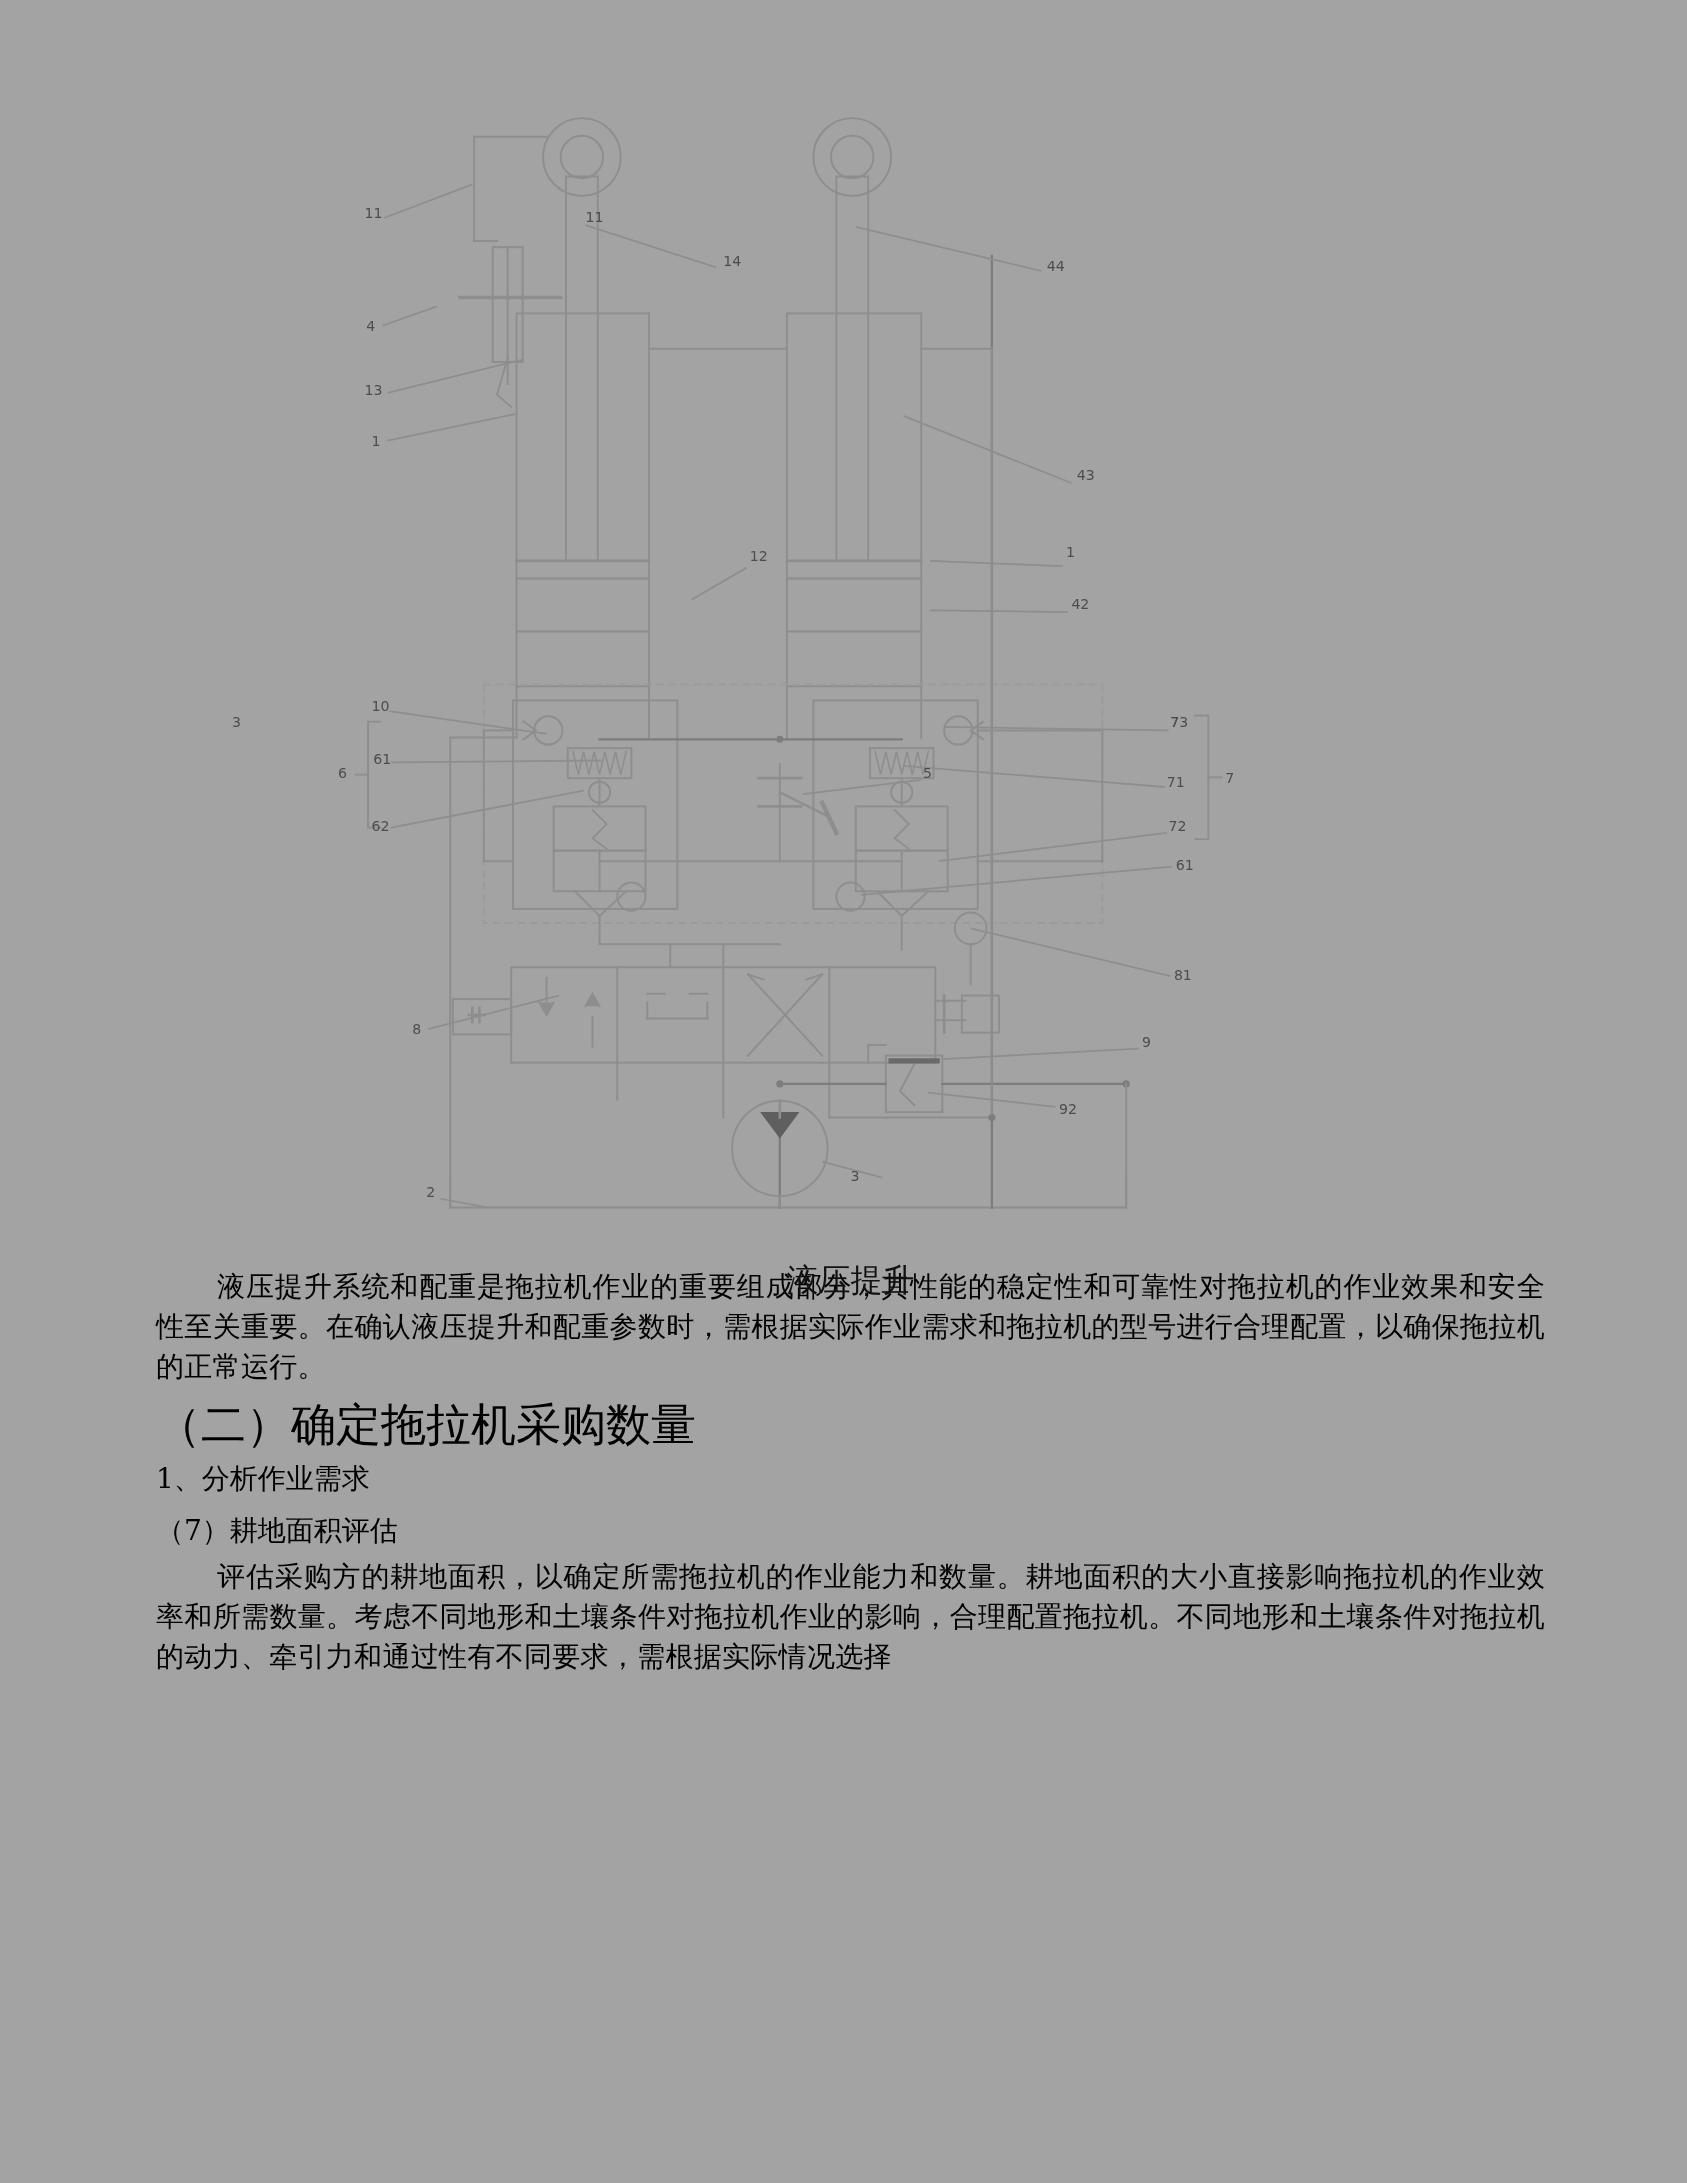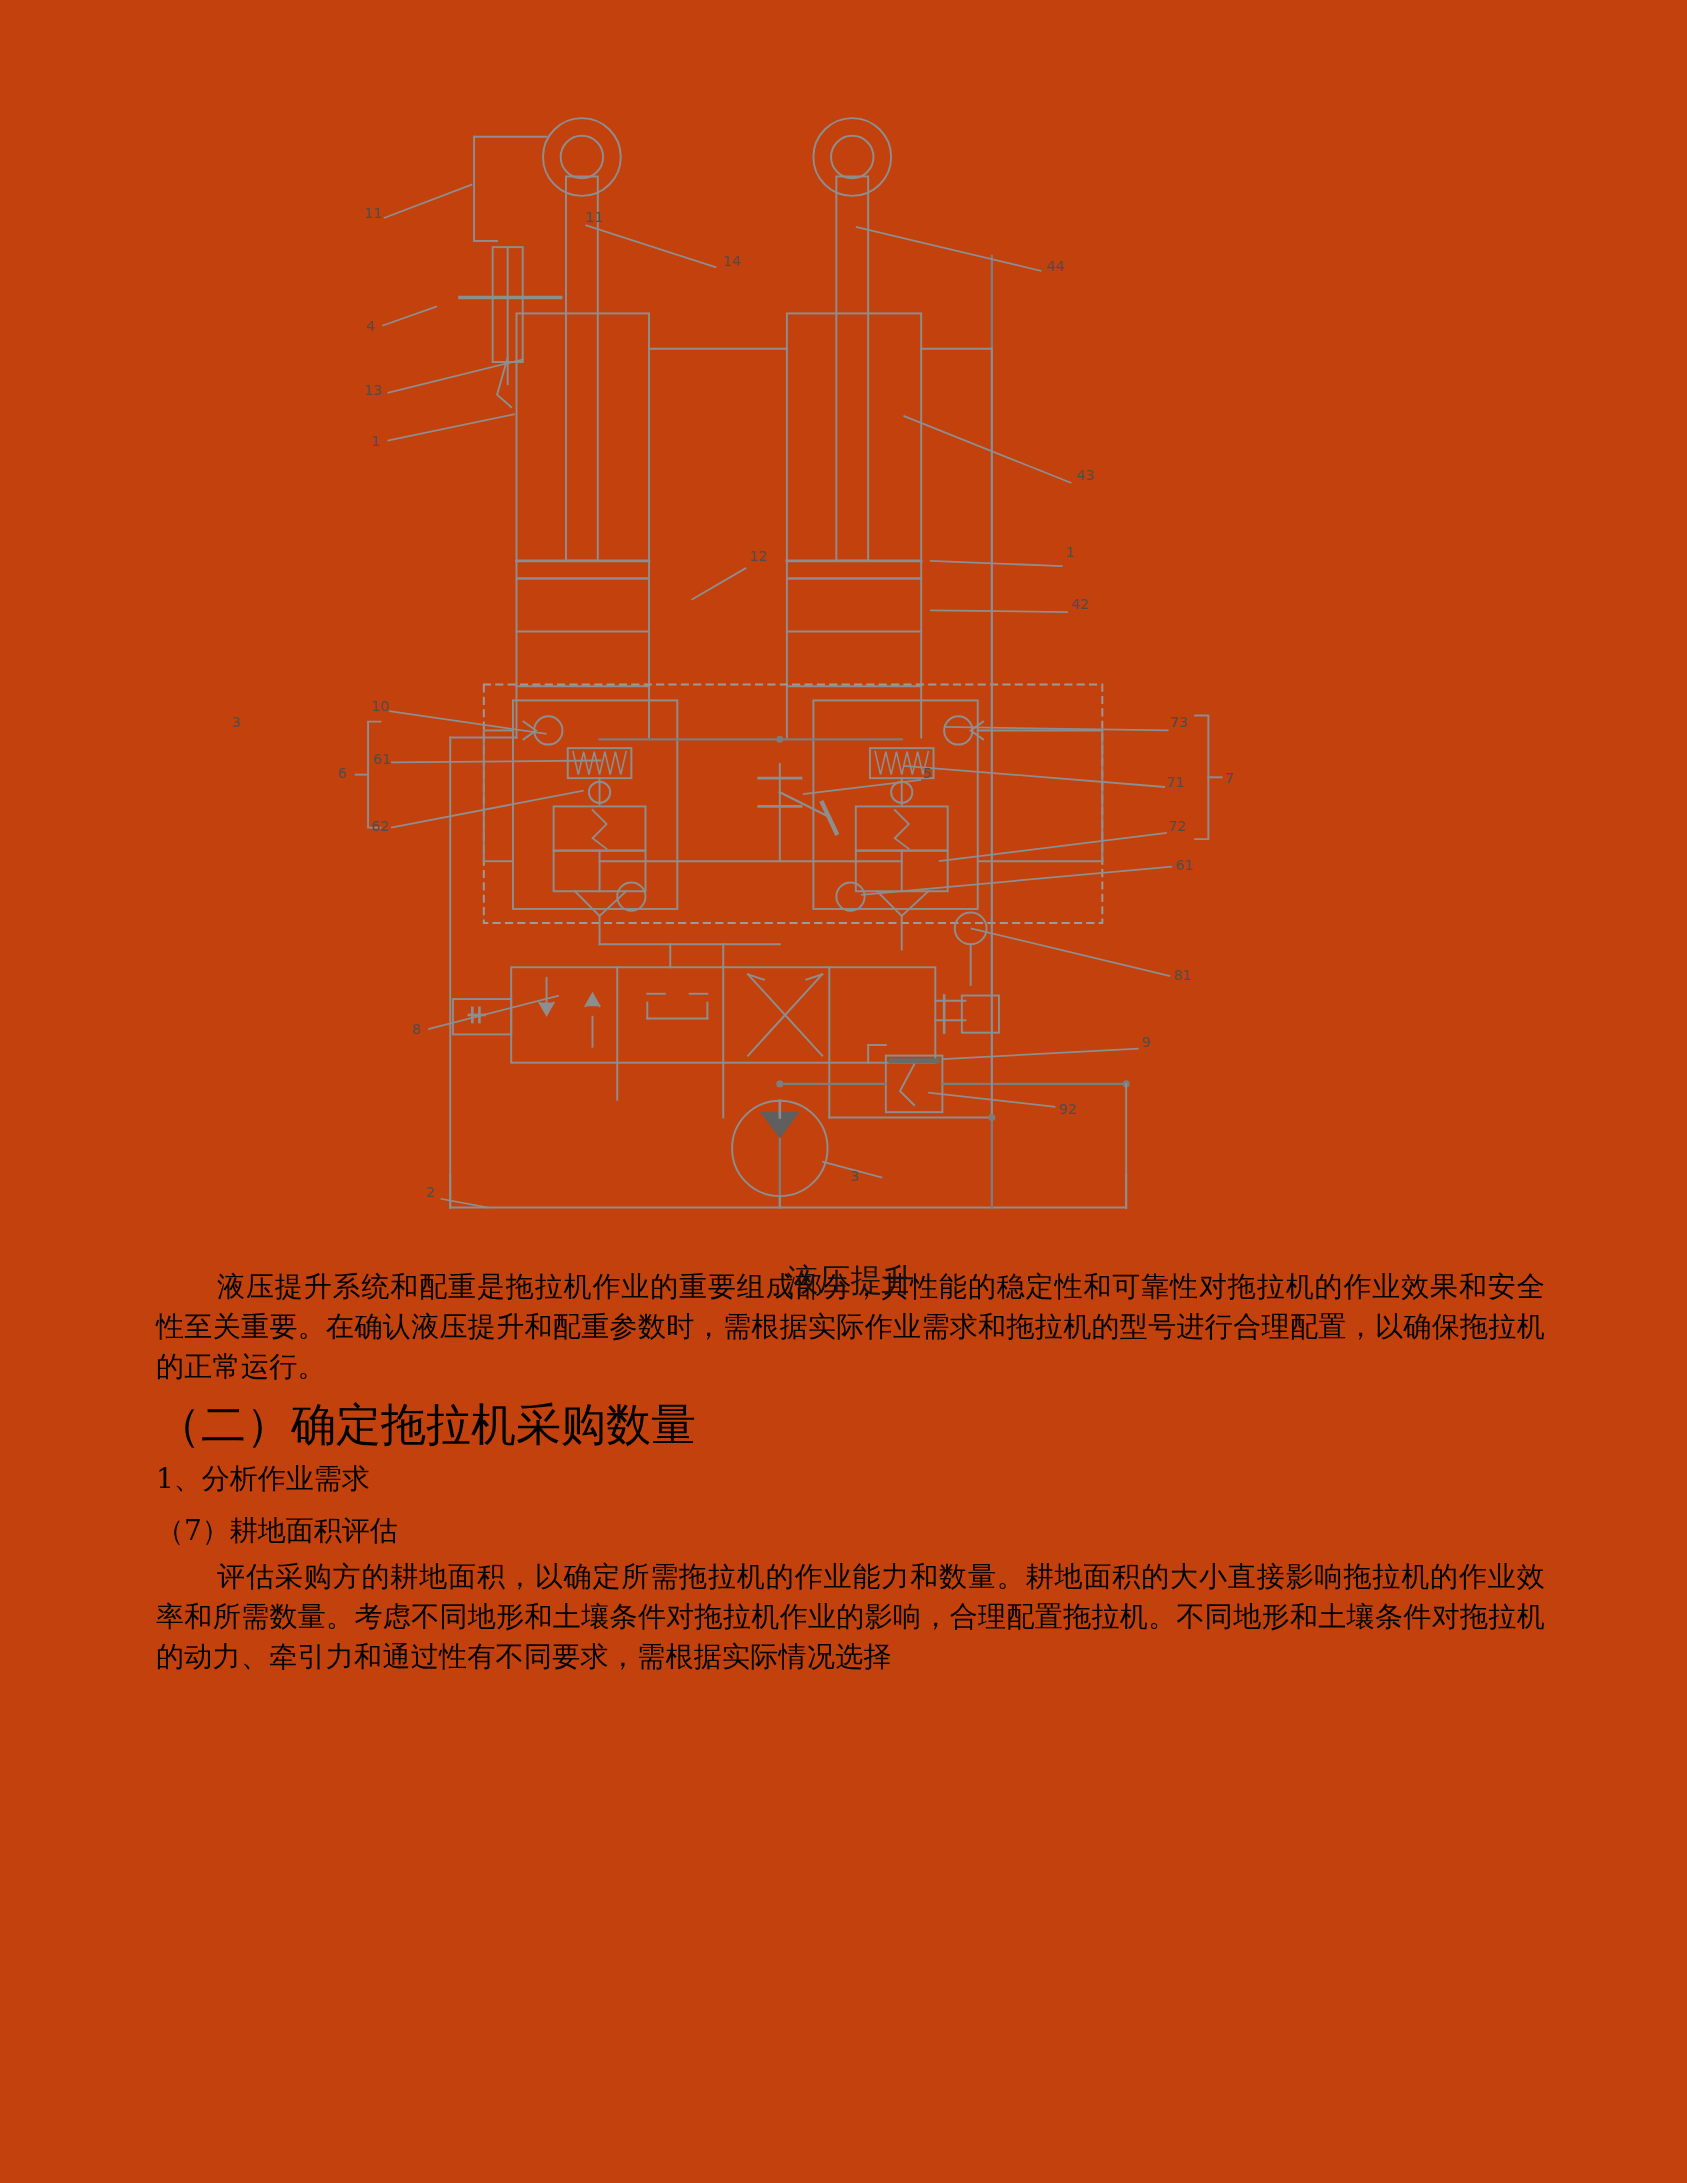--- a/index.html
+++ b/index.html
@@ -13,21 +13,21 @@
     font-family: "DejaVu Sans", "Liberation Sans", sans-serif;
     color: #000000;
     position: relative;
     overflow: hidden;
   }
   .page {
     position: absolute;
     left: 0; top: 0;
     width: 1687px;
     height: 2183px;
-    background: #c2410c;
+    background: #a3a3a3;
   }
   .content {
     position: absolute;
     left: 156px;
     top: 66px;
     width: 1389px;
   }
 
   
   .figure-wrap {

